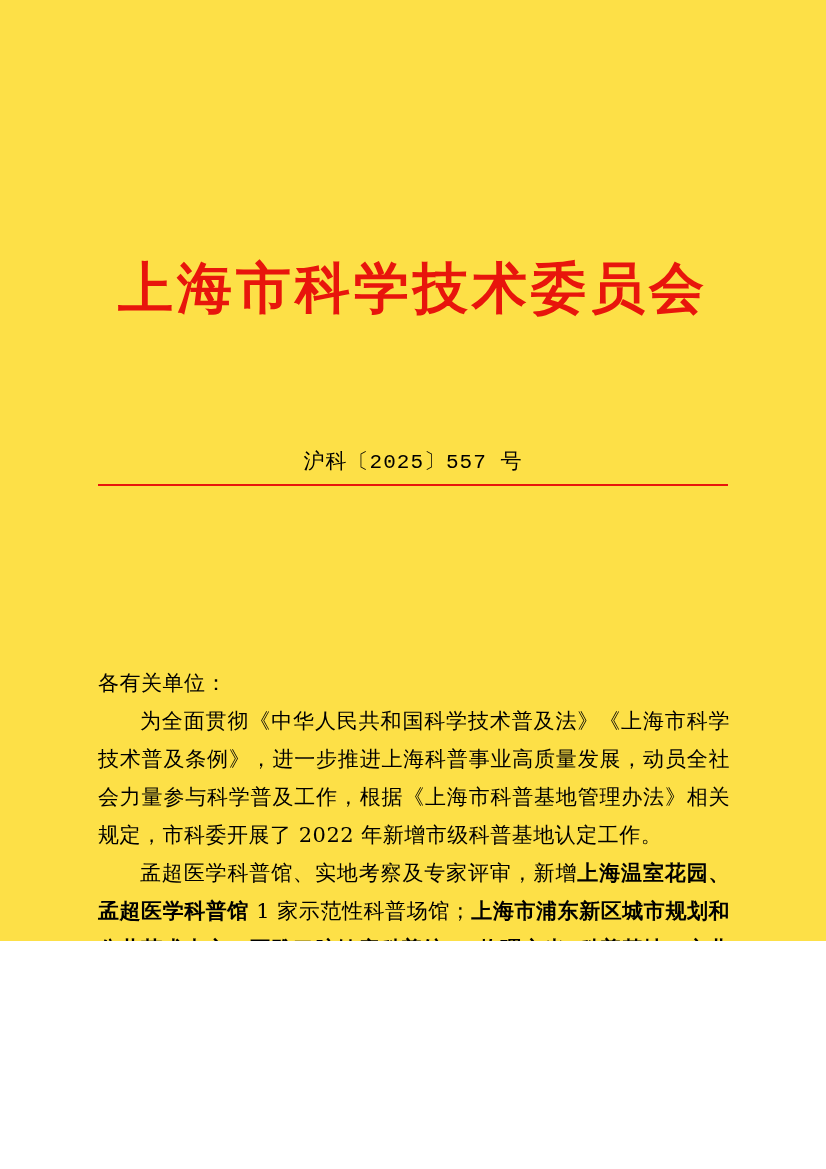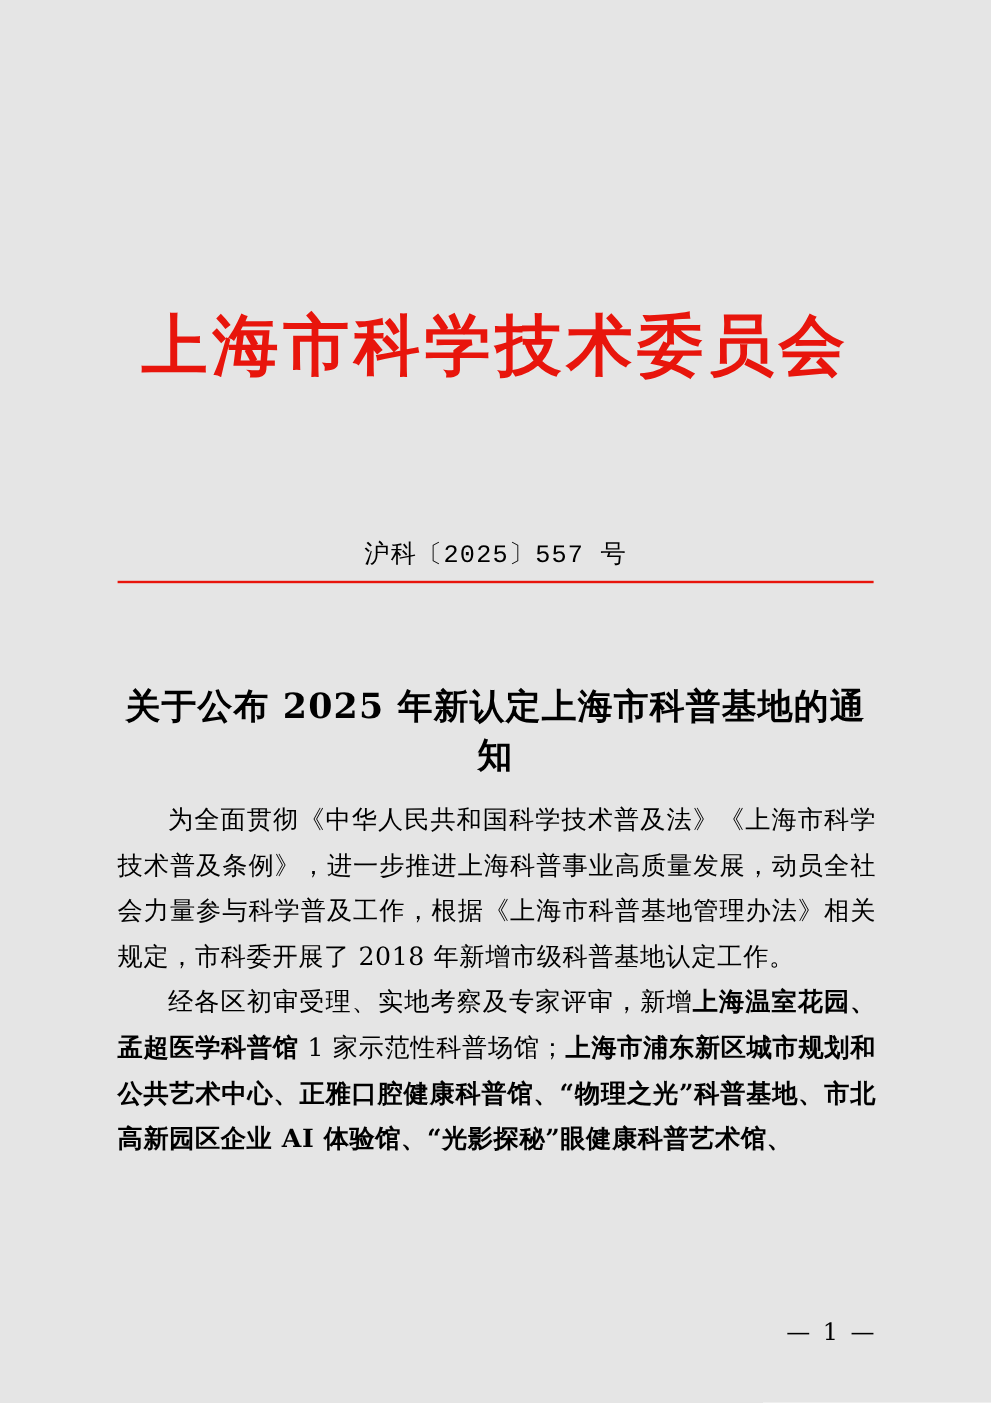--- a/index.html
+++ b/index.html
@@ -7,23 +7,23 @@
     padding: 0;
     background: #ffffff;
   }
   body {
     font-family: "DejaVu Serif", "Liberation Serif", serif;
     color: #000000;
   }
   .page {
     position: relative;
     width: 826px;
-    height: 1169px;
+    height: 941px;
     margin: 0 auto;
-    background: #e5e5e5;
+    background: #fde047;
     box-sizing: border-box;
     overflow: hidden;
   }
 
   
   .doc-header {
     position: absolute;
     top: 258px;
     left: 0;
     width: 826px;
@@ -115,26 +115,26 @@
 <body>
 
 <div class="page">
 
   <div class="doc-header">上海市科学技术委员会</div>
 
   <div class="doc-number">沪科〔2025〕557 号</div>
 
   <div class="red-rule"></div>
 
-  <div class="doc-title">关于公布 2025 年新认定上海市科普基地的通知</div>
 
   <div class="body-area">
+    <p class="salutation">各有关单位：</p>
 
-    <p class="para">为全面贯彻《中华人民共和国科学技术普及法》《上海市科学技术普及条例》，进一步推进上海科普事业高质量发展，动员全社会力量参与科学普及工作，根据《上海市科普基地管理办法》相关规定，市科委开展了 2018 年新增市级科普基地认定工作。</p>
+    <p class="para">为全面贯彻《中华人民共和国科学技术普及法》《上海市科学技术普及条例》，进一步推进上海科普事业高质量发展，动员全社会力量参与科学普及工作，根据《上海市科普基地管理办法》相关规定，市科委开展了 2022 年新增市级科普基地认定工作。</p>
 
-    <p class="para"><span>经各区初审受理、实地考察及专家评审，新增</span><span class="b">上海温室花园、孟超医学科普馆</span><span> 1 家示范性科普场馆；</span><span class="b">上海市浦东新区城市规划和公共艺术中心、正雅口腔健康科普馆、“物理之光”科普基地、市北高新园区企业 AI 体验馆、“光影探秘”眼健康科普艺术馆、</span></p>
+    <p class="para"><span>孟超医学科普馆、实地考察及专家评审，新增</span><span class="b">上海温室花园、孟超医学科普馆</span><span> 1 家示范性科普场馆；</span><span class="b">上海市浦东新区城市规划和公共艺术中心、正雅口腔健康科普馆、“物理之光”科普基地、市北高新园区企业 AI 体验馆、“光影探秘”眼健康科普艺术馆、</span></p>
   </div>
 
   <div class="page-number">
     <span class="pn-inner">— 1 —</span>
   </div>
 
 </div>
 
 </body></html>

